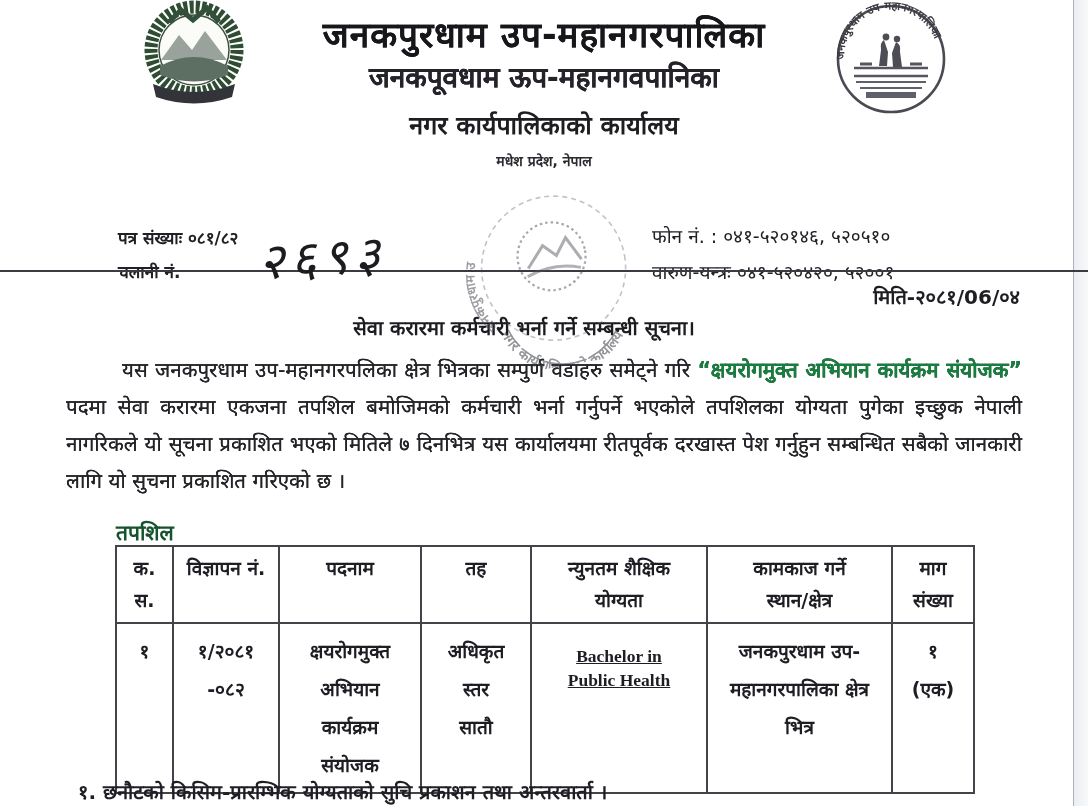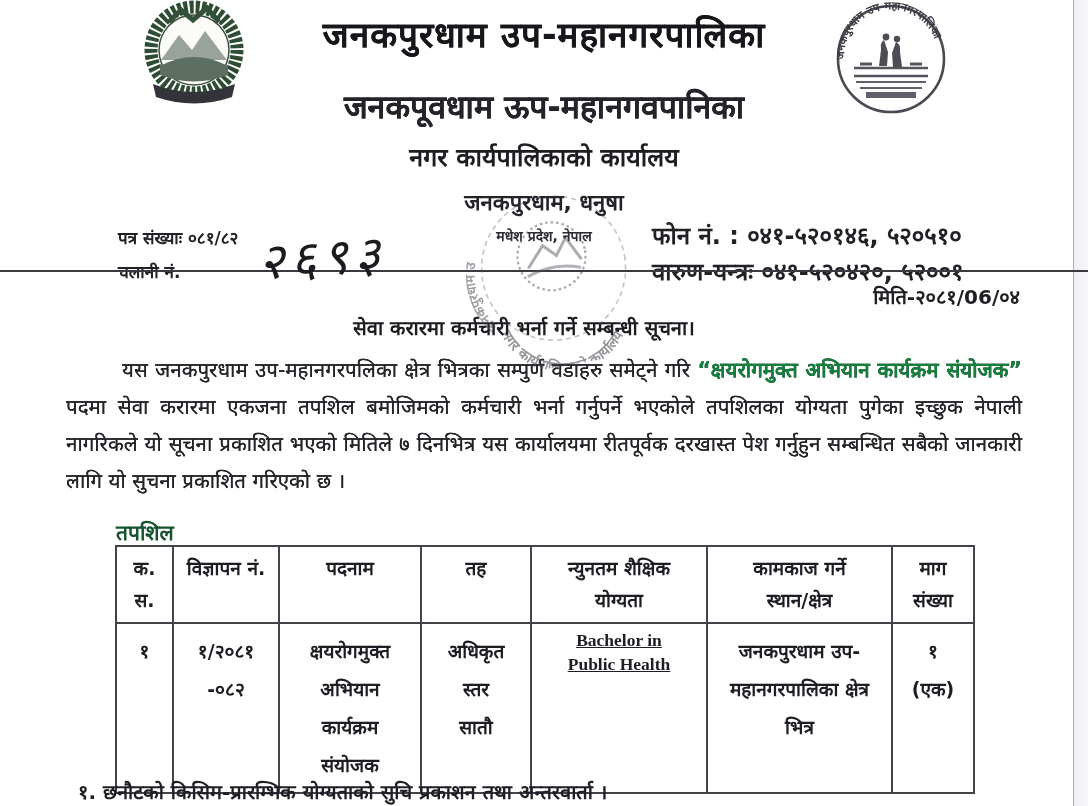--- a/index.html
+++ b/index.html
@@ -14,33 +14,33 @@
   .scan-edge{
     position:absolute;top:0;right:0;width:15px;height:100%;
     background:linear-gradient(to right,#eceef3,#f7f8fa);
     border-left:1px solid #aab2c2;
   }
   
   .emblem-left{position:absolute;left:135px;top:0;width:118px;height:106px;}
   .seal-right{position:absolute;left:820px;top:2px;width:142px;height:118px;}
   .header-center{position:absolute;left:120px;right:120px;top:10px;text-align:center;}
   .h-line1{font-size:35px;font-weight:bold;letter-spacing:1px;color:#17171b;text-shadow:0 0 .6px #17171b;}
-  .h-line2{font-size:32px;font-weight:bold;margin-top:27px;color:#232329;text-shadow:0 0 .5px #232329;}
+  .h-line2{font-size:28px;font-weight:bold;margin-top:0;color:#232329;text-shadow:0 0 .5px #232329;}
   .h-line3{font-size:25px;font-weight:bold;margin-top:12px;color:#1d1d22;}
   .h-line4{font-size:22px;font-weight:bold;margin-top:13px;color:#232329;}
   .h-line5{font-size:14px;font-weight:bold;margin-top:10px;color:#2a2a30;}
   
   .ref-left{position:absolute;left:118px;top:215px;font-size:17px;font-weight:bold;line-height:34px;color:#202025;margin-top:6px;}
   .handwritten{
     position:absolute;left:258px;top:222px;z-index:3;
     font-size:50px;font-style:italic;font-weight:400;color:#1c1c20;
     transform:rotate(-4deg);letter-spacing:6px;
     font-family:"DejaVu Serif",serif;
   }
-  .ref-right{position:absolute;left:652px;top:218px;font-size:24px;font-weight:bold;line-height:36px;color:#202025;}
+  .ref-right{position:absolute;left:652px;top:218px;font-size:19px;font-weight:normal;line-height:36px;color:#202025;}
   .rule{position:absolute;left:0;top:270px;width:1088px;height:2px;background:#3a3a40;}
   .date-line{position:absolute;right:68px;top:283px;font-size:20px;font-weight:bold;color:#1d1d22;}
   
   .stamp{position:absolute;left:420px;top:186px;width:270px;height:180px;z-index:2;
          transform:rotate(-10deg);opacity:.62;}
   
   .subject{position:absolute;left:0;right:40px;top:314px;text-align:center;
            font-size:20px;font-weight:bold;color:#1b1b20;}
   .body-para{
     position:absolute;left:66px;top:352px;width:956px;
@@ -55,21 +55,21 @@
     border-collapse:collapse;table-layout:fixed;
   }
   .spec-table th,.spec-table td{
     border:2px solid #43434a;white-space:pre-line;text-align:center;
     vertical-align:top;color:#1d1d23;
   }
   .spec-table th{font-size:19px;font-weight:bold;line-height:32px;padding:5px 2px;height:77px;}
   .spec-table td{font-size:19px;font-weight:bold;line-height:38px;padding:8px 2px;height:156px;}
   td.qualification{
     font-family:"Liberation Serif","DejaVu Serif",serif;
-    font-size:17.5px;line-height:24px;padding-top:4px;
+    font-size:17.5px;line-height:24px;padding-top:20px;
     text-decoration:underline;font-weight:bold;
   }
   
   .footer-note{position:absolute;left:78px;top:778px;font-size:20px;font-weight:bold;color:#1e1e24;}
 </style>
 </head>
 <body>
 
 <div class="page">
 
@@ -103,21 +103,20 @@
       <path d="M36 80 H106 M40 86 H102" stroke="#60606a" stroke-width="2"></path>
       <rect x="46" y="90" width="50" height="6" fill="#60606a"></rect>
       <path d="M40 62 h12 M90 62 h12" stroke="#55555e" stroke-width="3"></path>
     </svg>
   </div>
 
   <div class="header-center">
     <div class="h-line1">जनकपुरधाम उप-महानगरपालिका</div>
     <div class="h-line2">जनकपूवधाम ऊप-महानगवपानिका</div>
     <div class="h-line3">नगर कार्यपालिकाको कार्यालय</div>
-    <div class="h-line4">जनकपुरधाम, धनुषा</div>
     <div class="h-line5">मधेश प्रदेश, नेपाल</div>
   </div>
 
   <div class="ref-left">
     <div>पत्र संख्याः ०८१/८२</div>
     <div>चलानी नं.</div>
   </div>
   <div class="handwritten">२६९३</div>
 
   <div class="ref-right">

